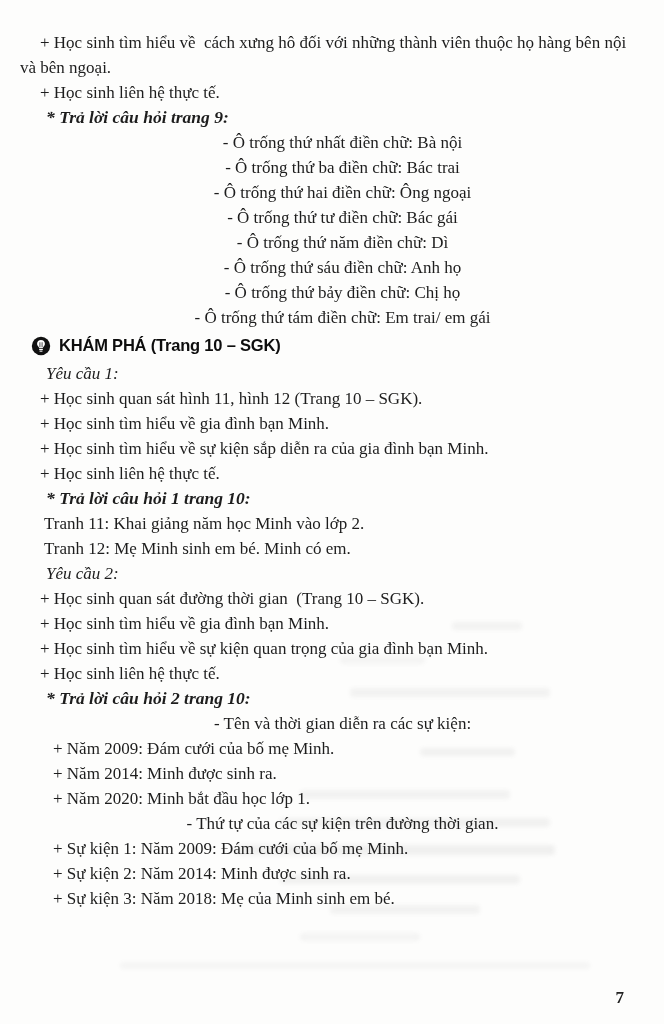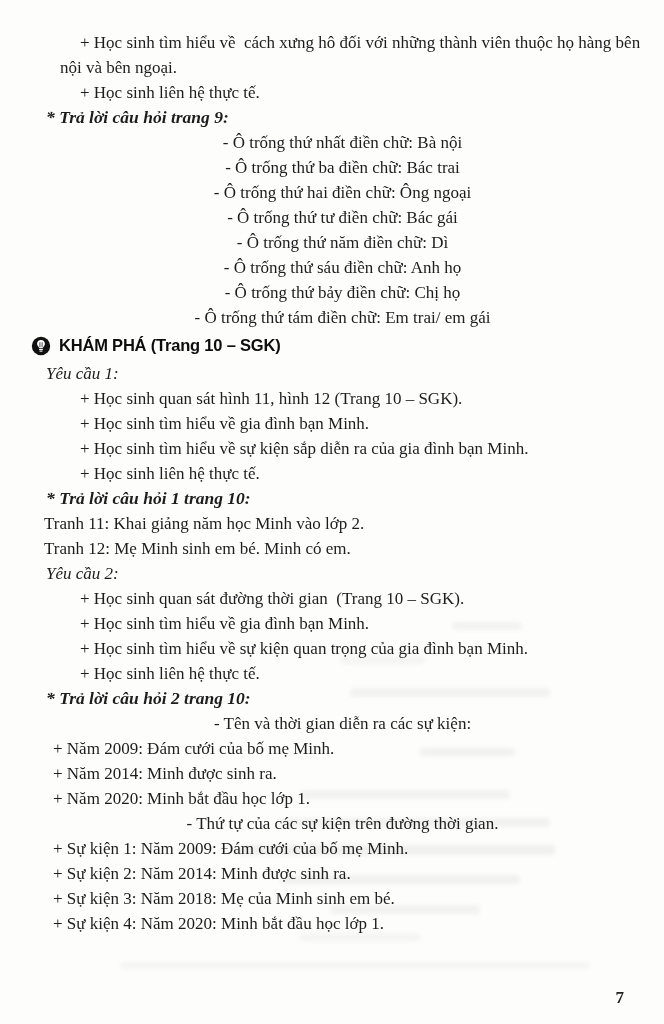--- a/index.html
+++ b/index.html
@@ -15,21 +15,21 @@
     padding:30px 22px 0 20px;
     box-sizing:border-box;
   }
   #doc { position:relative; z-index:2; }
   .line {
     font-size:17px;
     line-height:25px;
     color:#1d1d1d;
     white-space:pre-wrap;
   }
-  .plus  { text-indent:20px;margin-left:40px; }
+  .plus  { text-indent:20px; }
   .plus2 { text-indent:33px; }
   .dash  { text-indent:23px;text-align:center; }
   .plain { text-indent:24px; }
   .label { text-indent:26px; font-style:italic; }
   .star  {
     text-indent:26px;
     font-weight:bold; font-style:italic;
     font-size:17.5px;
   }
   .heading {
@@ -110,17 +110,16 @@
       <div class="line plus">+ Học sinh liên hệ thực tế.</div>
       <div class="line star">* Trả lời câu hỏi 2 trang 10:</div>
       <div class="line dash">- Tên và thời gian diễn ra các sự kiện:</div>
       <div class="line plus2">+ Năm 2009: Đám cưới của bố mẹ Minh.</div>
       <div class="line plus2">+ Năm 2014: Minh được sinh ra.</div>
       <div class="line plus2">+ Năm 2020: Minh bắt đầu học lớp 1.</div>
       <div class="line dash">- Thứ tự của các sự kiện trên đường thời gian.</div>
       <div class="line plus2">+ Sự kiện 1: Năm 2009: Đám cưới của bố mẹ Minh.</div>
       <div class="line plus2">+ Sự kiện 2: Năm 2014: Minh được sinh ra.</div>
       <div class="line plus2">+ Sự kiện 3: Năm 2018: Mẹ của Minh sinh em bé.</div>
-      <div class="line plus2">+ Sự kiện 4: Năm 2020: Minh bắt đầu học lớp 1.</div>
     </div>
 
   <div class="pagenum">7</div>
 </div>
 
 </body></html>

